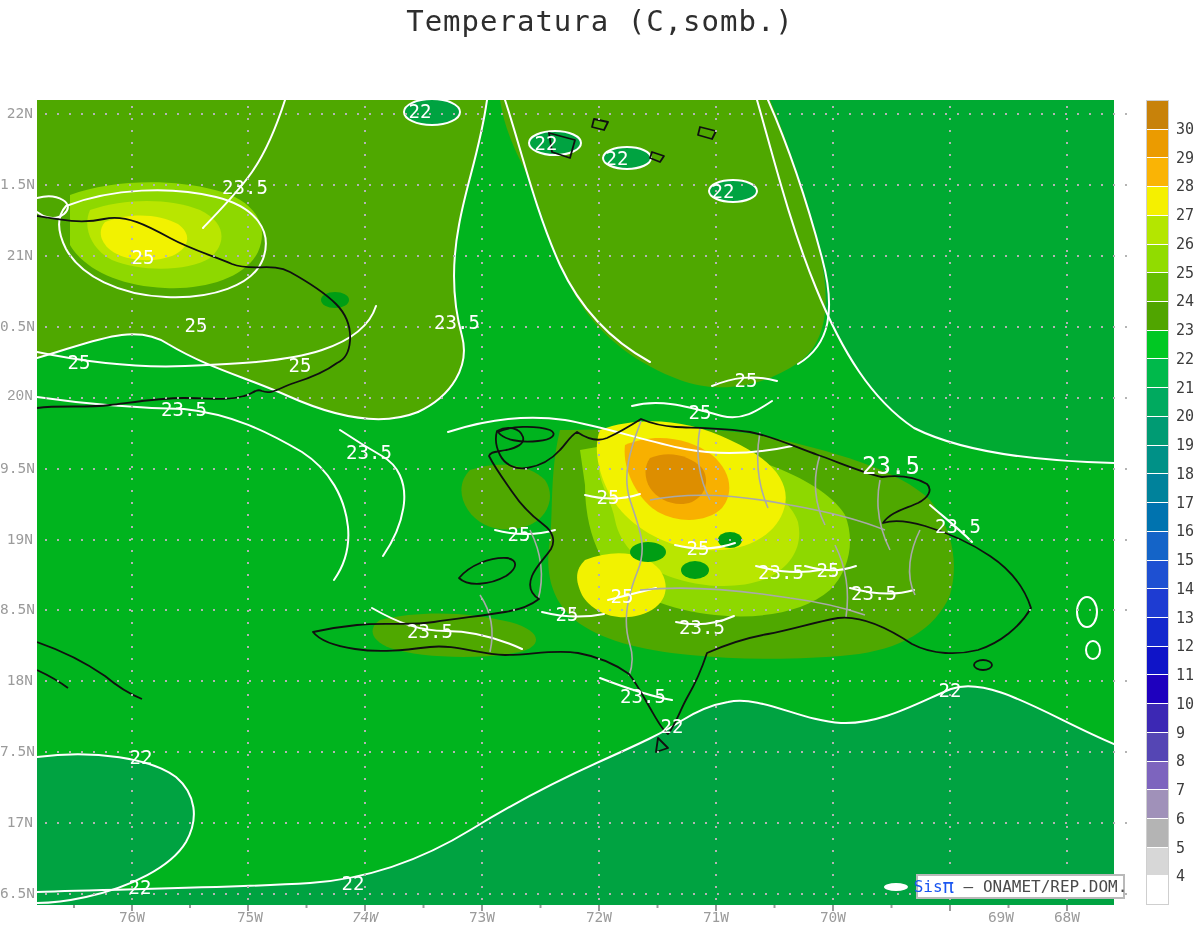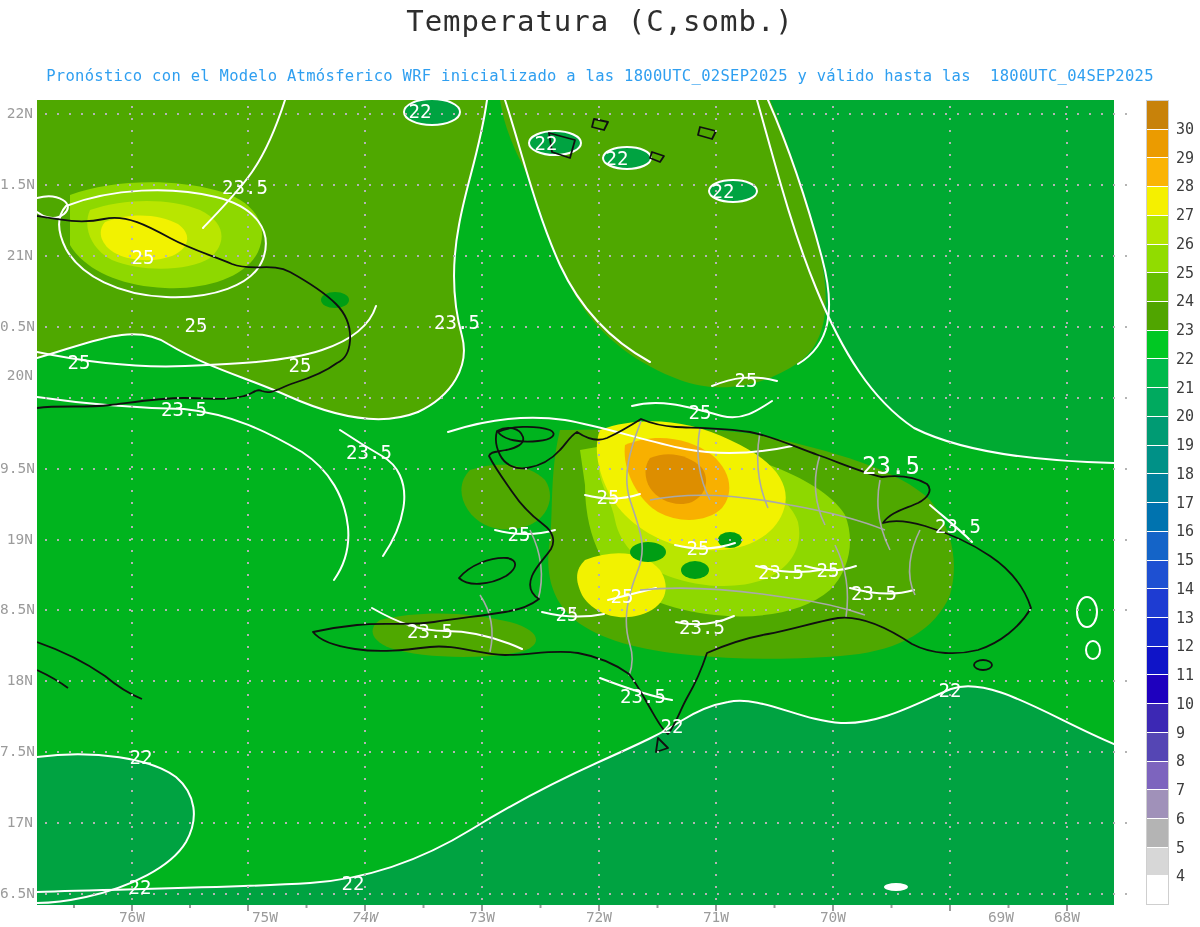--- a/index.html
+++ b/index.html
@@ -44,21 +44,20 @@
              justify-content:center;font-size:16px;color:#4a4a4a;white-space:pre;z-index:5;}
   .legendbox .sis{color:#1a56f0;}
   .legendbox .pi{color:#1a56f0;font-size:19px;line-height:1;}
 </style>
 </head>
 <body>
 
 <div class="page">
 
   <div class="title">Temperatura (C,somb.)</div>
-  <div class="sub2">Pronóstico con el Modelo Atmósferico WRF inicializado a las 1800UTC_02SEP2025 y válido hasta las  1800UTC_04SEP2025</div>
 
   <svg class="map" width="1200" height="927" viewBox="0 0 1200 927">
     <defs>
       <clipPath id="mapclip">
           <rect x="37" y="100" width="1077" height="805"></rect>
         </clipPath>
     </defs>
 
     <g clip-path="url(#mapclip)">
 
@@ -238,32 +237,32 @@
         <text x="140" y="894" class="clabel">22</text>
         <text x="353" y="890" class="clabel">22</text>
       </g>
   </svg>
 
   <div id="lat-labels">
       <div class="lat-label" style="top: 105px;">22N</div>
       <div class="lat-label" style="top: 176px;">1.5N</div>
       <div class="lat-label" style="top: 247px;">21N</div>
       <div class="lat-label" style="top: 318px;">0.5N</div>
-      <div class="lat-label" style="top: 367px;">20N</div>
+      <div class="lat-label" style="top: 388px; font-family: Liberation Mono, monospace;">20N</div>
       <div class="lat-label" style="top: 460px;">9.5N</div>
       <div class="lat-label" style="top: 531px;">19N</div>
       <div class="lat-label" style="top: 601px;">8.5N</div>
       <div class="lat-label" style="top: 672px;">18N</div>
       <div class="lat-label" style="top: 743px;">7.5N</div>
       <div class="lat-label" style="top: 814px;">17N</div>
       <div class="lat-label" style="top: 885px;">6.5N</div>
     </div>
   <div id="lon-labels">
       <div class="lon-label" style="left: 107px;">76W</div>
-      <div class="lon-label" style="left: 240px;">75W</div>
+      <div class="lon-label" style="left: 225px;">75W</div>
       <div class="lon-label" style="left: 340px; font-style: italic;">74W</div>
       <div class="lon-label" style="left: 457px;">73W</div>
       <div class="lon-label" style="left: 574px;">72W</div>
       <div class="lon-label" style="left: 691px;">71W</div>
       <div class="lon-label" style="left: 808px;">70W</div>
       <div class="lon-label" style="left: 976px;">69W</div>
       <div class="lon-label" style="left: 1042px;">68W</div>
     </div>
 
   <div class="cbar" id="cbsegs">
@@ -319,14 +318,15 @@
       <div class="cb-tick" style="top: 666px;">11</div>
       <div class="cb-tick" style="top: 694.75px;">10</div>
       <div class="cb-tick" style="top: 723.5px;">9</div>
       <div class="cb-tick" style="top: 752.25px;">8</div>
       <div class="cb-tick" style="top: 781px;">7</div>
       <div class="cb-tick" style="top: 809.75px;">6</div>
       <div class="cb-tick" style="top: 838.5px;">5</div>
       <div class="cb-tick" style="top: 867.25px;">4</div>
     </div>
 
+  <div class="legendbox"><span class="sis">Sis</span><span class="pi">π</span><span> – ONAMET/REP.DOM.</span></div>
 
 </div>
 
 </body></html>

